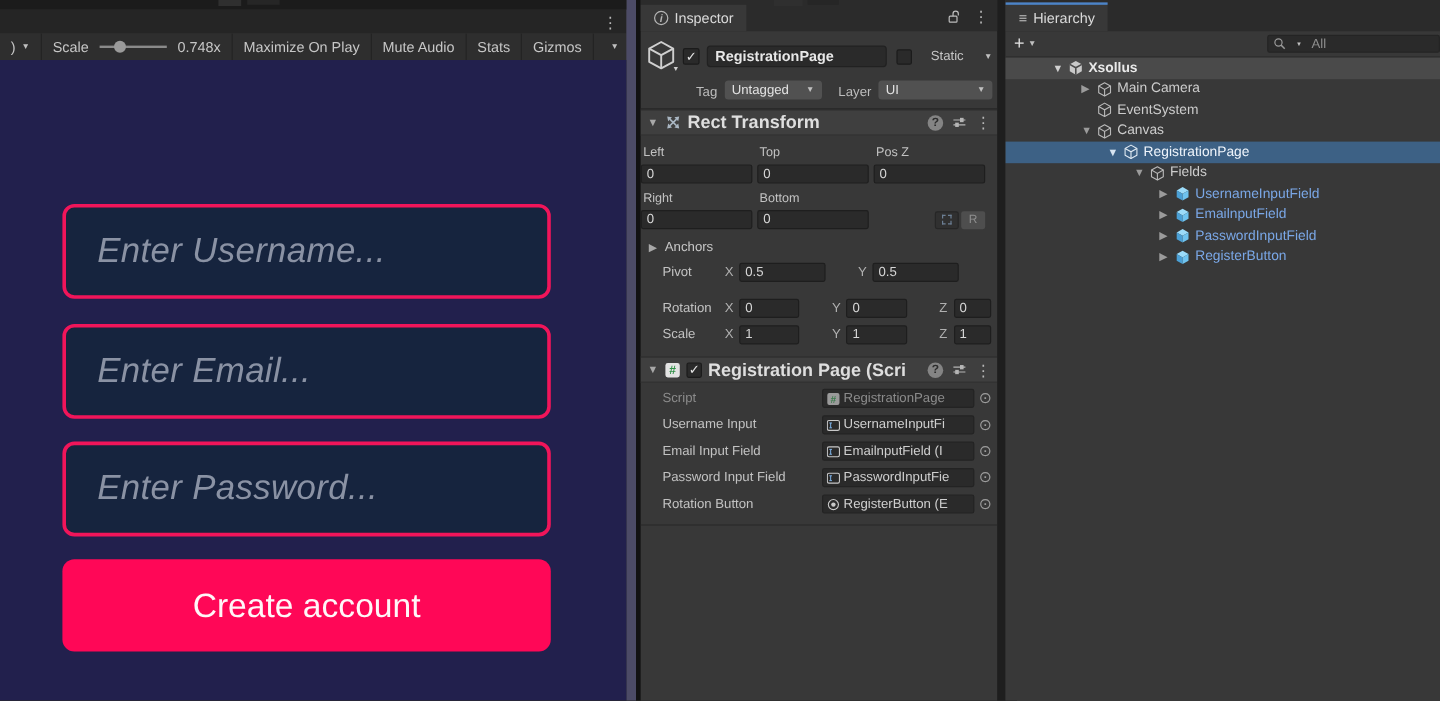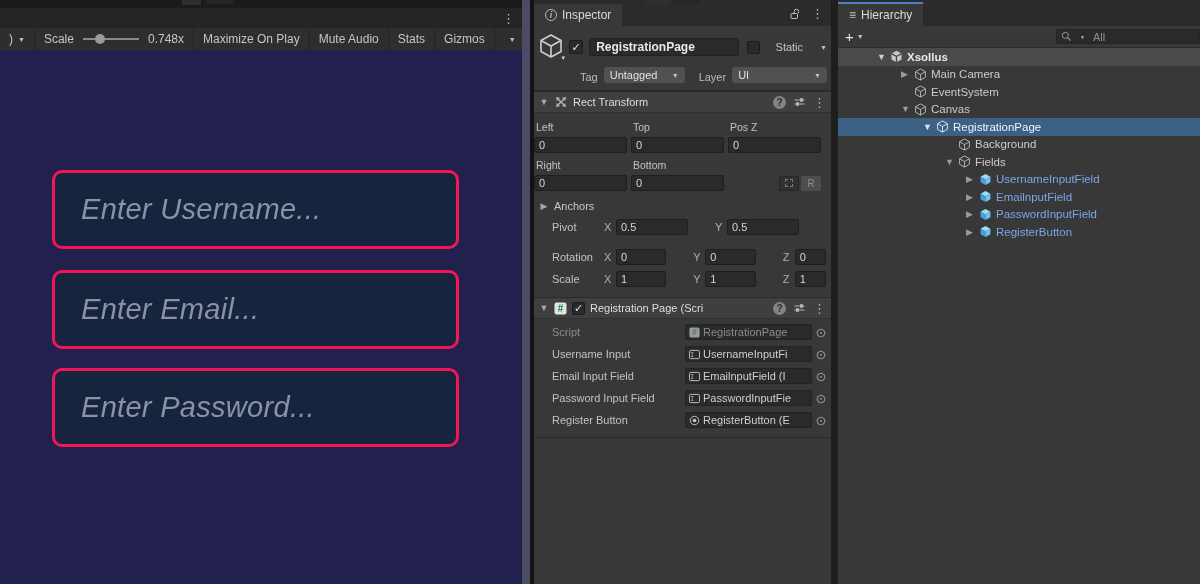--- a/index.html
+++ b/index.html
@@ -49,21 +49,21 @@
     align-items:center;padding:0 6px;font-weight:bold;font-size:12px;color:#e8e8e8;margin:0 8px 0 6px}
   .static-wrap{display:flex;align-items:center;gap:16px;font-size:11px;color:#c6c6c6}
   .go-row2{display:flex;align-items:flex-end;margin:6px 0 0 42px;font-size:11px;color:#bdbdbd;gap:6px}
   .dd{height:16px;background:#515151;border-radius:3px;display:flex;align-items:center;padding:0 6px;
     font-size:11px;color:#e2e2e2}
   .dd .tb-caret{margin-left:auto}
   .dd-tag{width:86px}.dd-layer{width:101px}
   .c-head{height:22px;background:#3f3f3f;border-top:1px solid #2b2b2b;border-bottom:1px solid #303030;
     display:flex;align-items:center;gap:5px;padding:0 5px;flex:none}
   .fold{font-size:9px;color:#a8a8a8;width:10px;flex:none;text-align:center}
-  .c-title{font-weight:normal;font-size:11px;color:#dedede;flex:1;white-space:nowrap;overflow:hidden}
+  .c-title{font-weight:bold;font-size:15px;color:#dedede;flex:1;white-space:nowrap;overflow:hidden}
   .c-icons{display:flex;gap:8px;align-items:center}
   .help{width:13px;height:13px;border-radius:50%;background:#848484;color:#2c2c2c;font-size:10px;font-weight:bold;
     display:flex;align-items:center;justify-content:center}
   .rt-body{padding:8px 5px 9px 0}
   .rt-top{display:flex}
   .anchor-col{width:70px;flex:none;padding-left:2px}
   .stretch-h{width:46px;margin-left:16px;text-align:center;font-size:9.5px;color:#bdbdbd;margin-bottom:2px}
   .anchor-row{display:flex}
   .stretch-v{width:16px;height:46px;display:flex;align-items:center;justify-content:center;font-size:9.5px;color:#bdbdbd;
     writing-mode:vertical-rl;transform:rotate(180deg)}
@@ -160,20 +160,21 @@
     <div class="gv-content">
       <div class="g-field" style="top:220px">
         <span>Enter Email...</span>
       </div>
       <div class="g-field" style="top:120px">
         <span>Enter Username...</span>
       </div>
       <div class="g-field" style="top:318px">
         <span>Enter Password...</span>
       </div>
+      <div class="g-btn">Create account</div>
     </div>
   </div>
   <div class="gv-scroll"></div>
   <div class="vdiv1"></div>
 
   <div class="inspector">
     <div class="tabbar">
       <div class="rem" style="left:111px;width:24px;height:5px;background:#2f2f2f"></div>
       <div class="rem" style="left:139px;width:26px;height:4px;background:#262626"></div>
       <div class="tab">
@@ -349,21 +350,21 @@
         <div class="obj">
           <svg width="11" height="11" viewBox="0 0 12 12">
               <rect x="0.5" y="1.5" width="11" height="9" rx="1.5" fill="none" stroke="#c8c8c8"></rect>
               <path d="M3.5 3.8 V8.2 M2.3 3.8 H4.7 M2.3 8.2 H4.7" stroke="#7db2e8" stroke-width="0.9" fill="none"></path>
             </svg>
           <span class="txt">PasswordInputFie</span>
         </div>
         <span class="picker">⊙</span>
       </div>
       <div class="s-row">
-        <span class="s-label">Register Button</span>
+        <span class="s-label">Rotation Button</span>
         <div class="obj">
           <svg width="11" height="11" viewBox="0 0 12 12">
               <circle cx="6" cy="6" r="4.6" fill="none" stroke="#c8c8c8"></circle>
               <circle cx="6" cy="6" r="2" fill="#c8c8c8"></circle>
             </svg>
           <span class="txt">RegisterButton (E</span>
         </div>
         <span class="picker">⊙</span>
       </div>
     </div>
@@ -435,30 +436,20 @@
         <span class="arr">▼</span>
         <span class="ticon">
             <svg width="13" height="13" viewBox="0 0 14 14">
               <path d="M7 1 12.3 4 12.3 10 7 13 1.7 10 1.7 4Z" fill="none" stroke="#dfe9f2" stroke-linejoin="round"></path>
               <path d="M1.7 4 7 7 12.3 4 M7 7 7 13" fill="none" stroke="#dfe9f2"></path>
             </svg>
           </span>
         <span class="tlabel">RegistrationPage</span>
       </div>
       <div class="trow pd3">
-        <span class="arr"></span>
-        <span class="ticon">
-            <svg width="13" height="13" viewBox="0 0 14 14">
-              <path d="M7 1 12.3 4 12.3 10 7 13 1.7 10 1.7 4Z" fill="none" stroke="#b9b9b9" stroke-linejoin="round"></path>
-              <path d="M1.7 4 7 7 12.3 4 M7 7 7 13" fill="none" stroke="#b9b9b9"></path>
-            </svg>
-          </span>
-        <span class="tlabel">Background</span>
-      </div>
-      <div class="trow pd3">
         <span class="arr">▼</span>
         <span class="ticon">
             <svg width="13" height="13" viewBox="0 0 14 14">
               <path d="M7 1 12.3 4 12.3 10 7 13 1.7 10 1.7 4Z" fill="none" stroke="#b9b9b9" stroke-linejoin="round"></path>
               <path d="M1.7 4 7 7 12.3 4 M7 7 7 13" fill="none" stroke="#b9b9b9"></path>
             </svg>
           </span>
         <span class="tlabel">Fields</span>
       </div>
       <div class="trow pd4 prefab">

